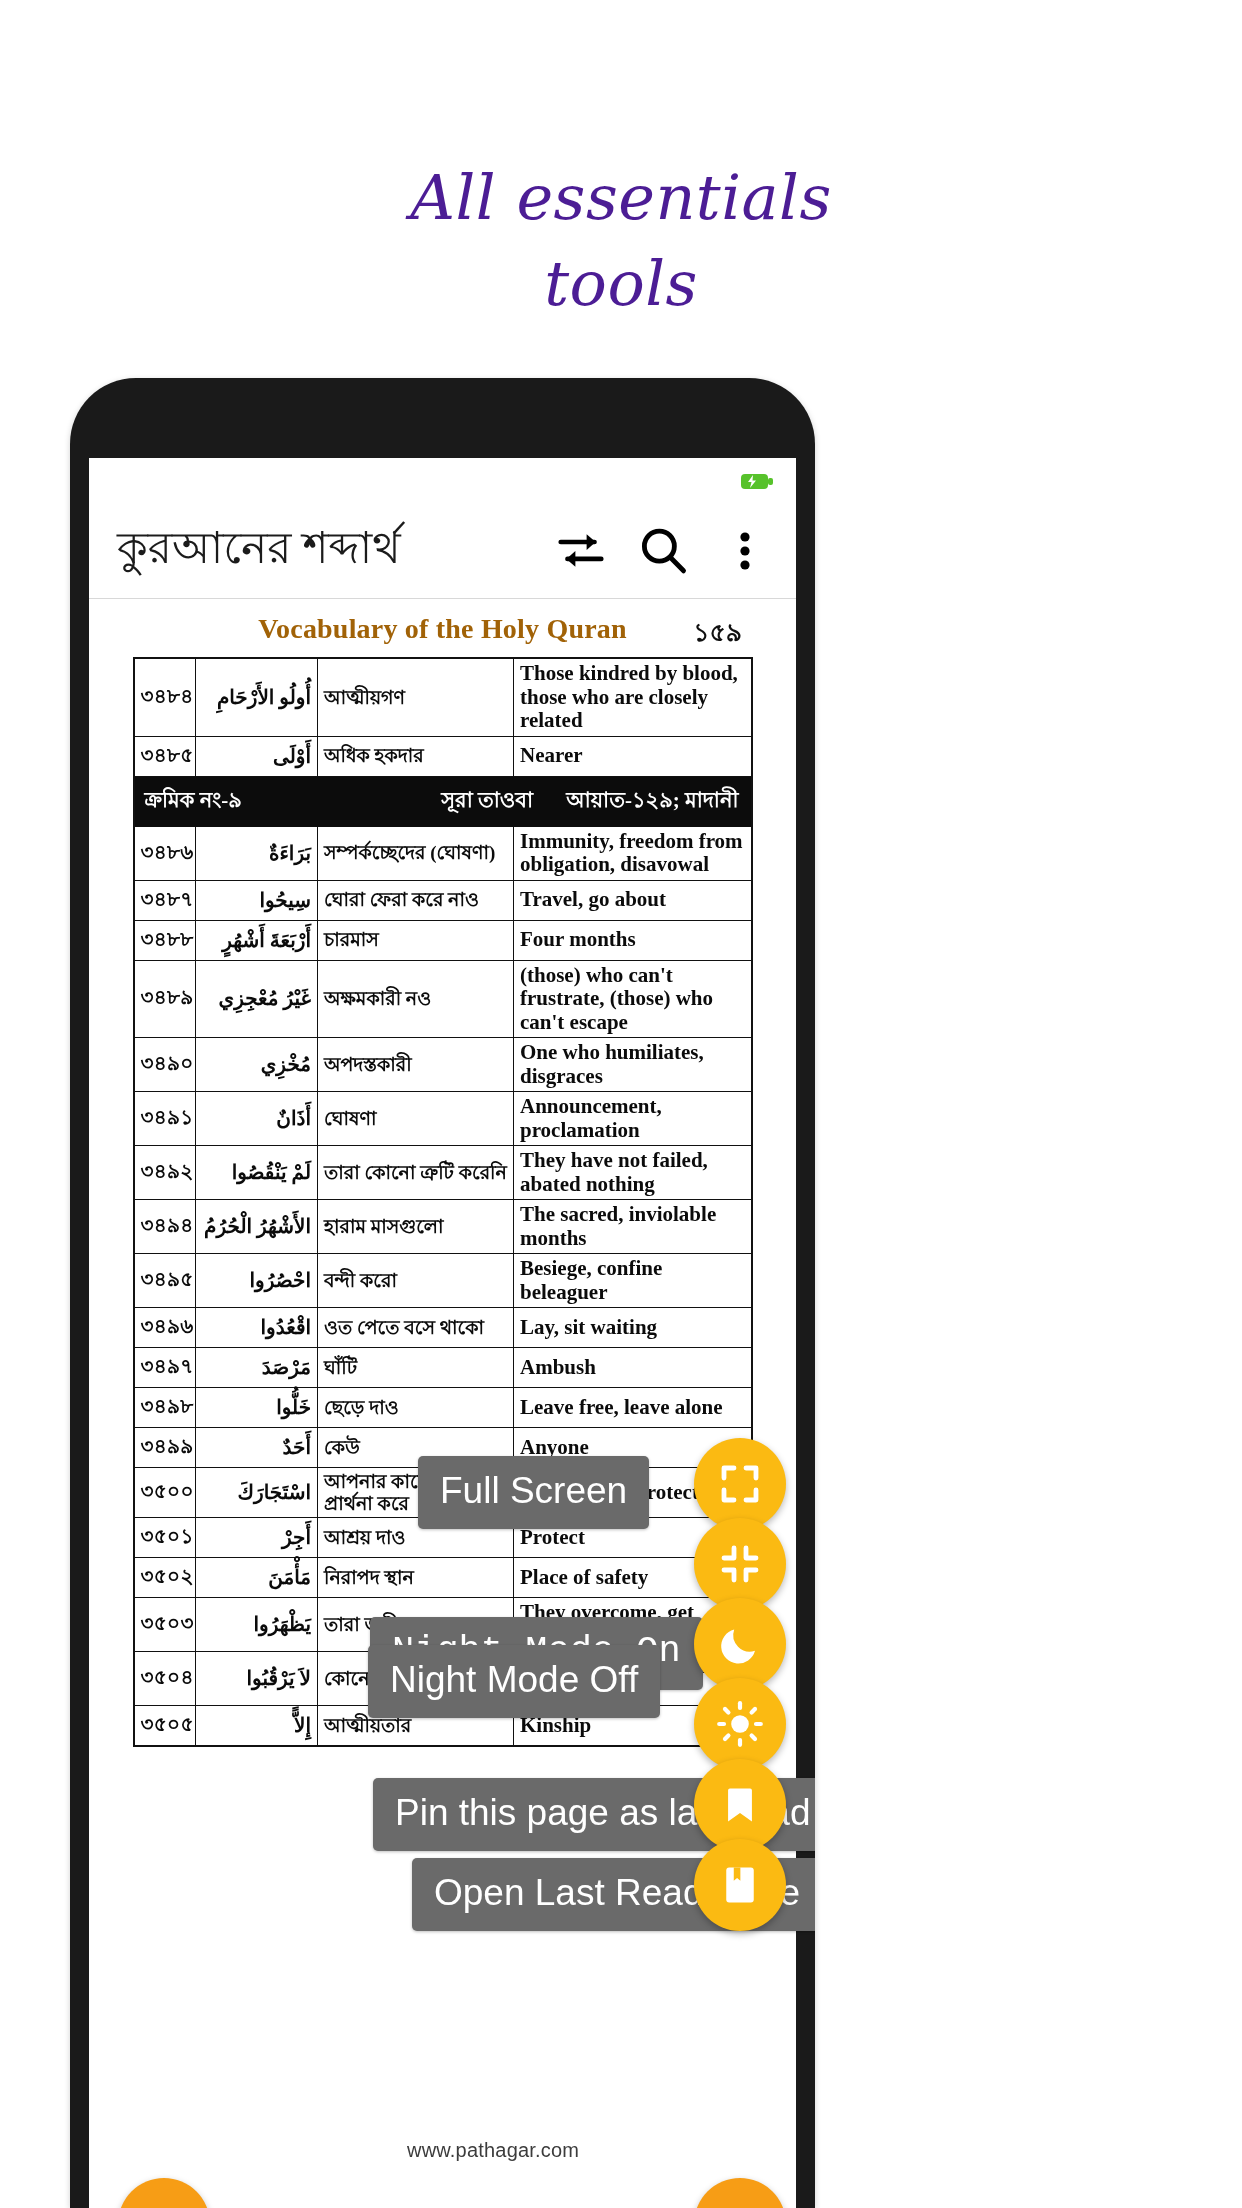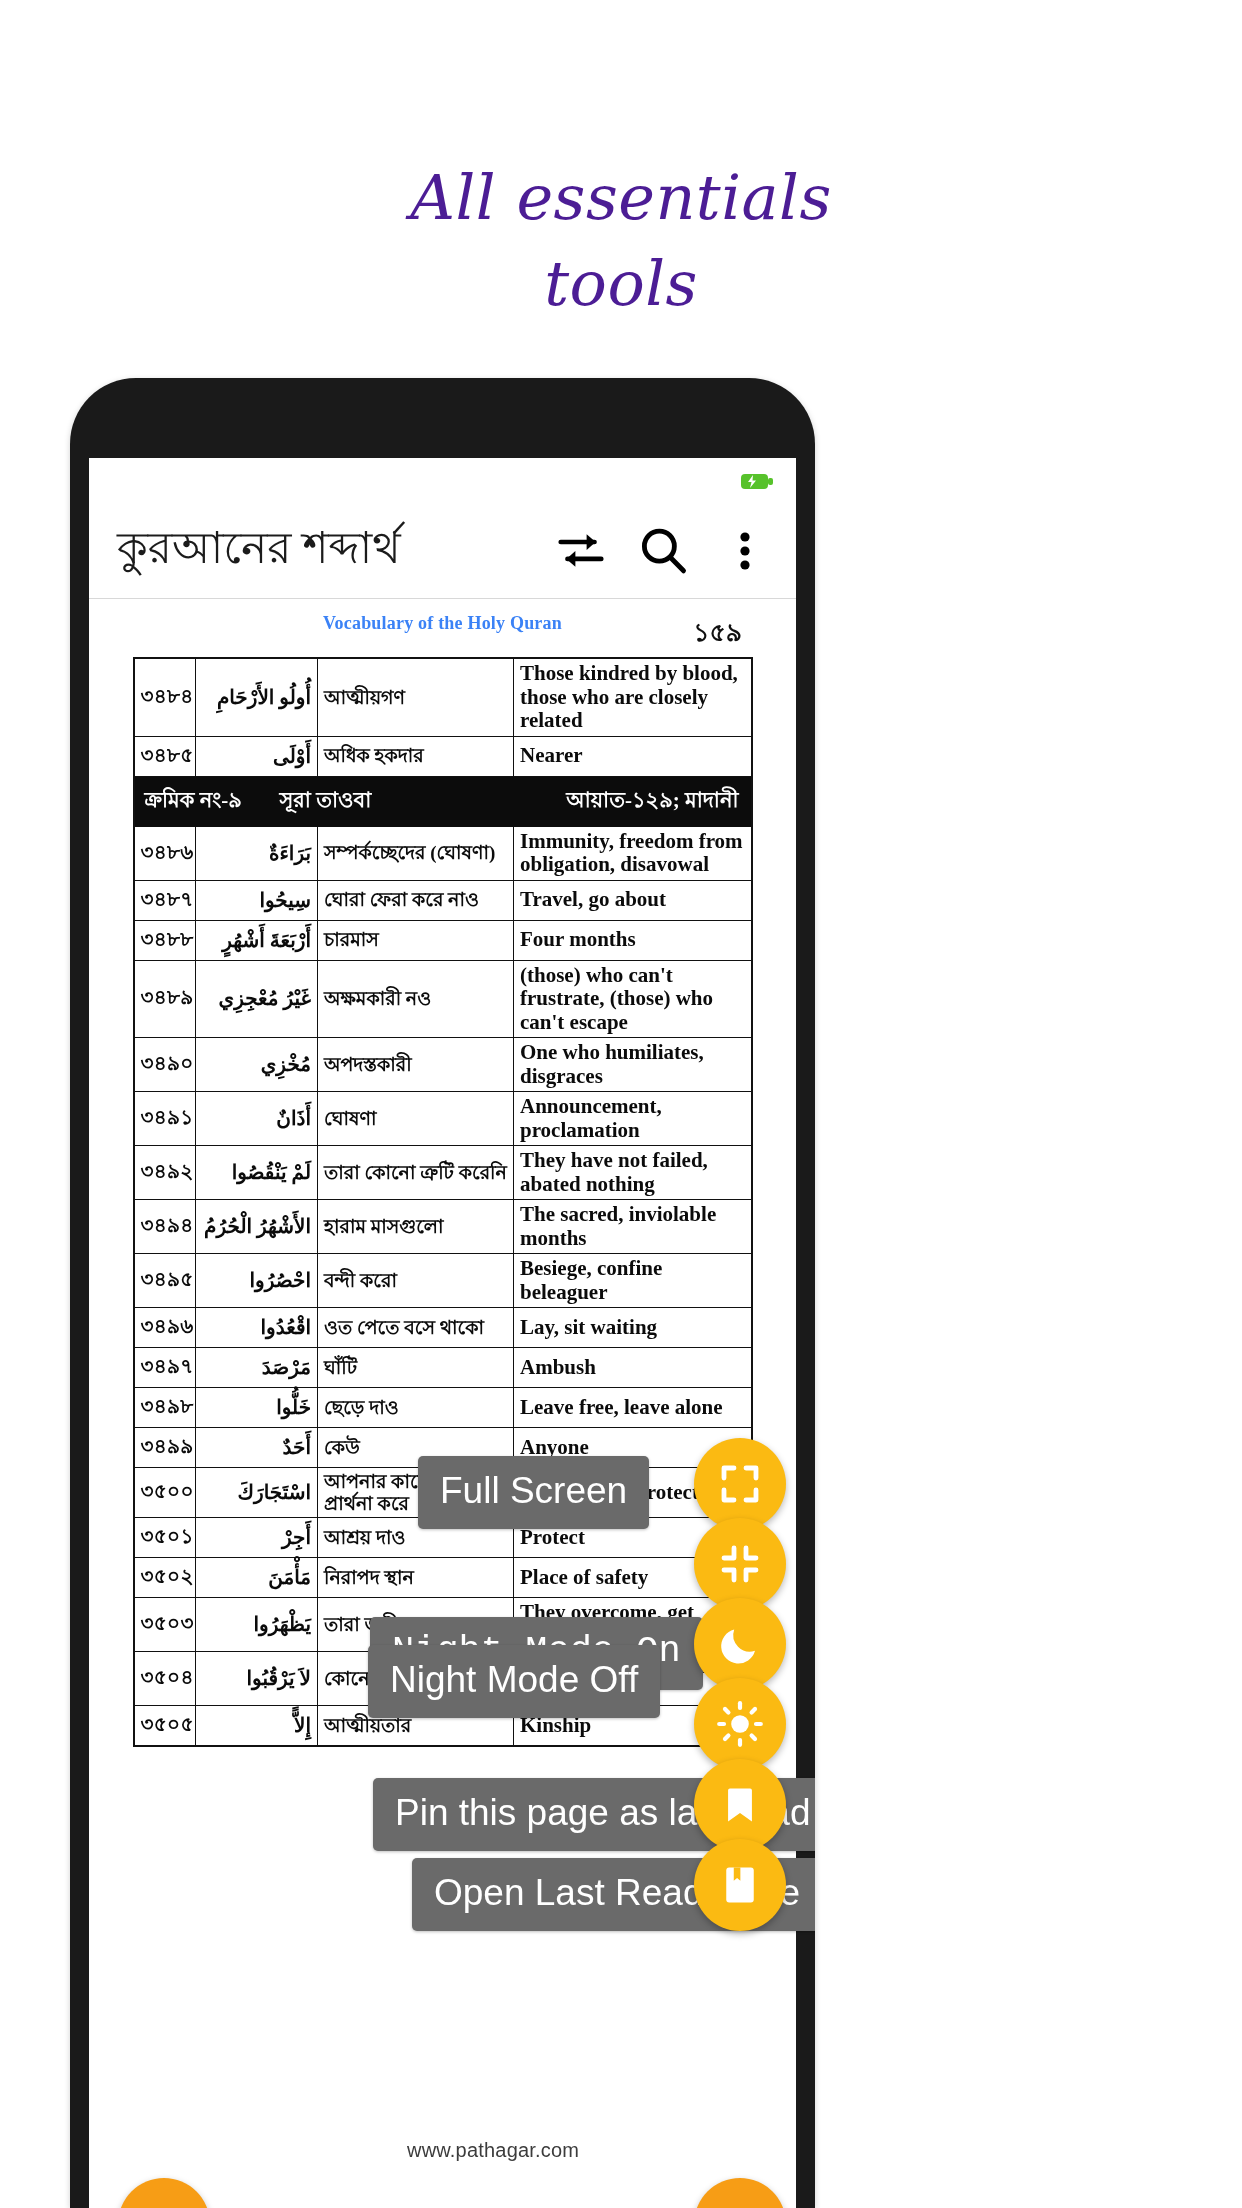--- a/index.html
+++ b/index.html
@@ -87,22 +87,22 @@
   .doc-head {
     position:relative;
     display:flex; align-items:baseline;
     justify-content:center;
     height:34px;
     padding:0 38px 0 38px;
   }
   .doc-head-title {
     font-family:"Liberation Serif", serif;
     font-weight:700;
-    font-size:18px;
-    color:#3b82f6;
+    font-size:28px;
+    color:#a16207;
     letter-spacing:0.2px;
   }
   .doc-head-page {
     position:absolute; right:42px; top:0;
     font-family:"Liberation Serif", serif;
     font-weight:700;
     font-size:25px;
     color:#101010;
   }
 
@@ -152,21 +152,21 @@
     font-size:21px;
     font-weight:700;
     padding:7px 6px;
     border-color:#0c0c0c;
   }
   .sep-inner {
     display:flex; width:100%;
     align-items:center;
   }
   .sep-l { width:23%; text-align:left; padding-left:4px; }
-  .sep-c { width:42%; text-align:left; }
+  .sep-c { width:42%; text-align:right; }
   .sep-r { width:35%; text-align:right; padding-right:6px; }
 
   .watermark {
     position:absolute;
     left:318px; top:1540px;
     font-family:"Liberation Sans", sans-serif;
     font-size:20px;
     color:#3c3c3c;
     letter-spacing:0.2px;
   }

